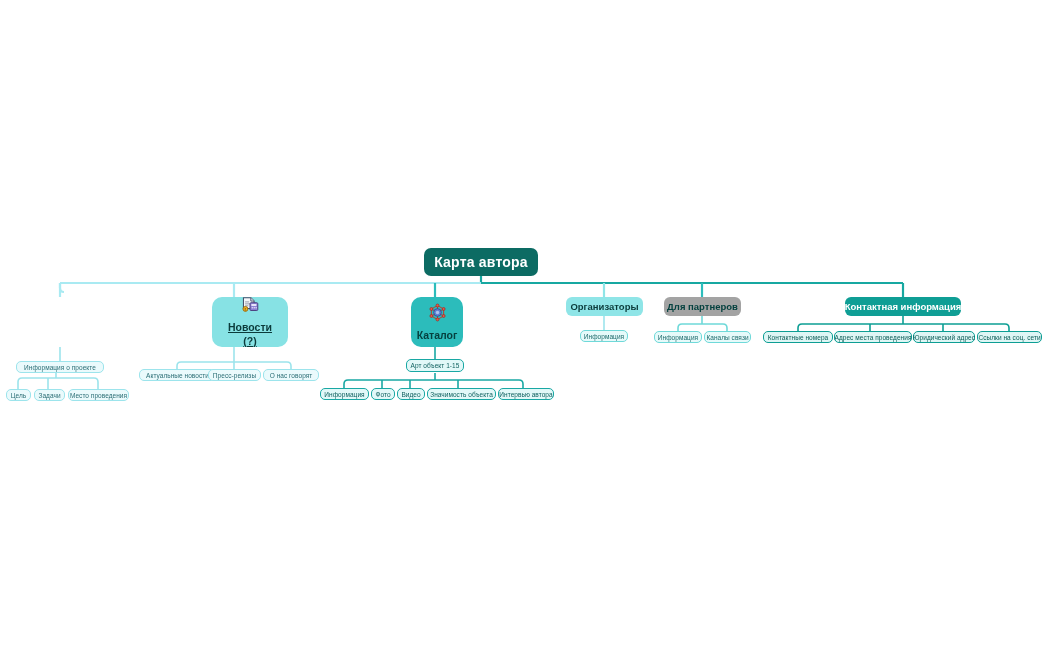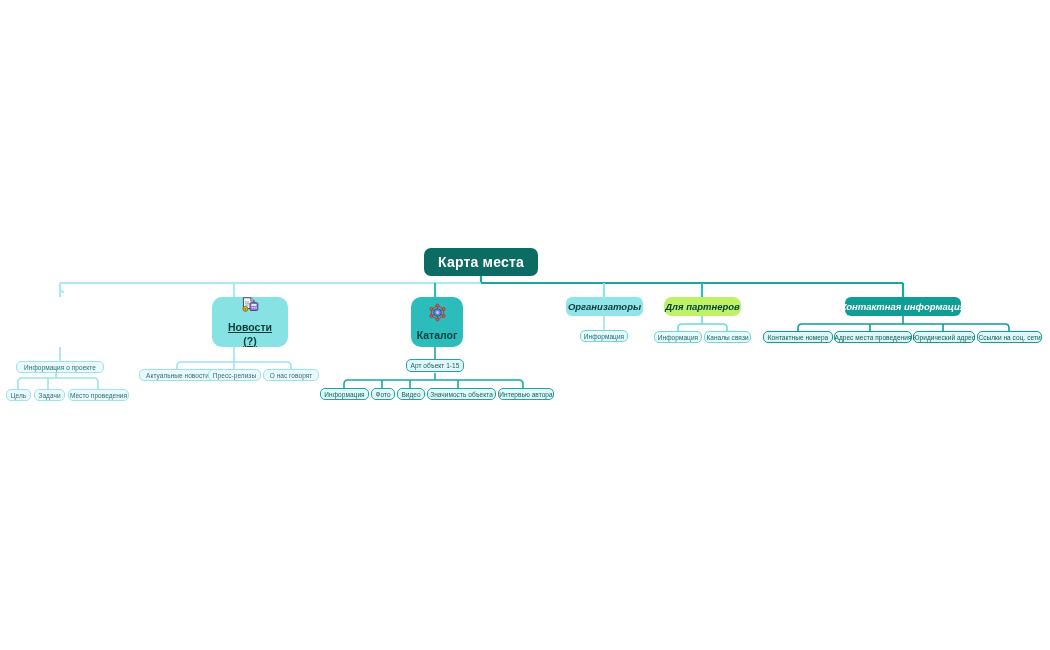--- a/index.html
+++ b/index.html
@@ -69,24 +69,23 @@
     line-height: 1.15;
   }
   .card.light { background: #87e2e4; }
   .card.mid   { background: #2cbcbb; color: #05413f; }
 
   
   .pill-head {
     border-radius: 6px;
     font-size: 9.5px;
     font-weight: bold;
-    font-style: italic;
   }
   .pill-head.light { background: #8fe5e7; color: #0b3b3b; }
-  .pill-head.mid   { background: #bef264; color: #05413f; border-radius: 8px; }
+  .pill-head.mid   { background: #a3a3a3; color: #05413f; }
   .pill-head.dark  { background: #0f9e95; color: #ffffff; }
 
   
   .leaf {
     border-radius: 5px;
     font-size: 6.5px;
     box-sizing: border-box;
     letter-spacing: .05px;
   }
   .leaf.l1 { background: #eafafc; border: 1px solid #9ce4ec; color: #2a6d74; }
@@ -146,21 +145,21 @@
       <path d="M678,331 L678,328 Q678,324 682,324 L723,324 Q727,324 727,328 L727,331" stroke="#6fd9d9" stroke-width="1.6"></path>
 
       <path d="M903,316 L903,324" stroke="#0d9e94" stroke-width="1.6"></path>
       <path d="M798,331 L798,328 Q798,324 802,324 L1005,324 Q1009,324 1009,328 L1009,331" stroke="#0d9e94" stroke-width="1.6"></path>
       <path d="M870,324 L870,331" stroke="#0d9e94" stroke-width="1.6"></path>
       <path d="M943,324 L943,331" stroke="#0d9e94" stroke-width="1.6"></path>
     </g>
   </svg>
 
   <div class="node root" style="left:424px; top:248px; width:114px; height:28px;">
-    <span class="label">Карта места</span>
+    <span class="label">Карта автора</span>
   </div>
 
 
   <div class="node leaf l1" style="left:16px; top:361px; width:88px; height:12px;">Информация о проекте</div>
 
   <div class="node leaf l1" style="left:6px; top:389px; width:25px; height:12px;">Цель</div>
   <div class="node leaf l1" style="left:34px; top:389px; width:31px; height:12px;">Задачи</div>
   <div class="node leaf l1" style="left:68px; top:389px; width:61px; height:12px;">Место проведения</div>
 
   <div class="node card light" style="left:212px; top:297px; width:76px; height:50px;text-decoration:underline;">

